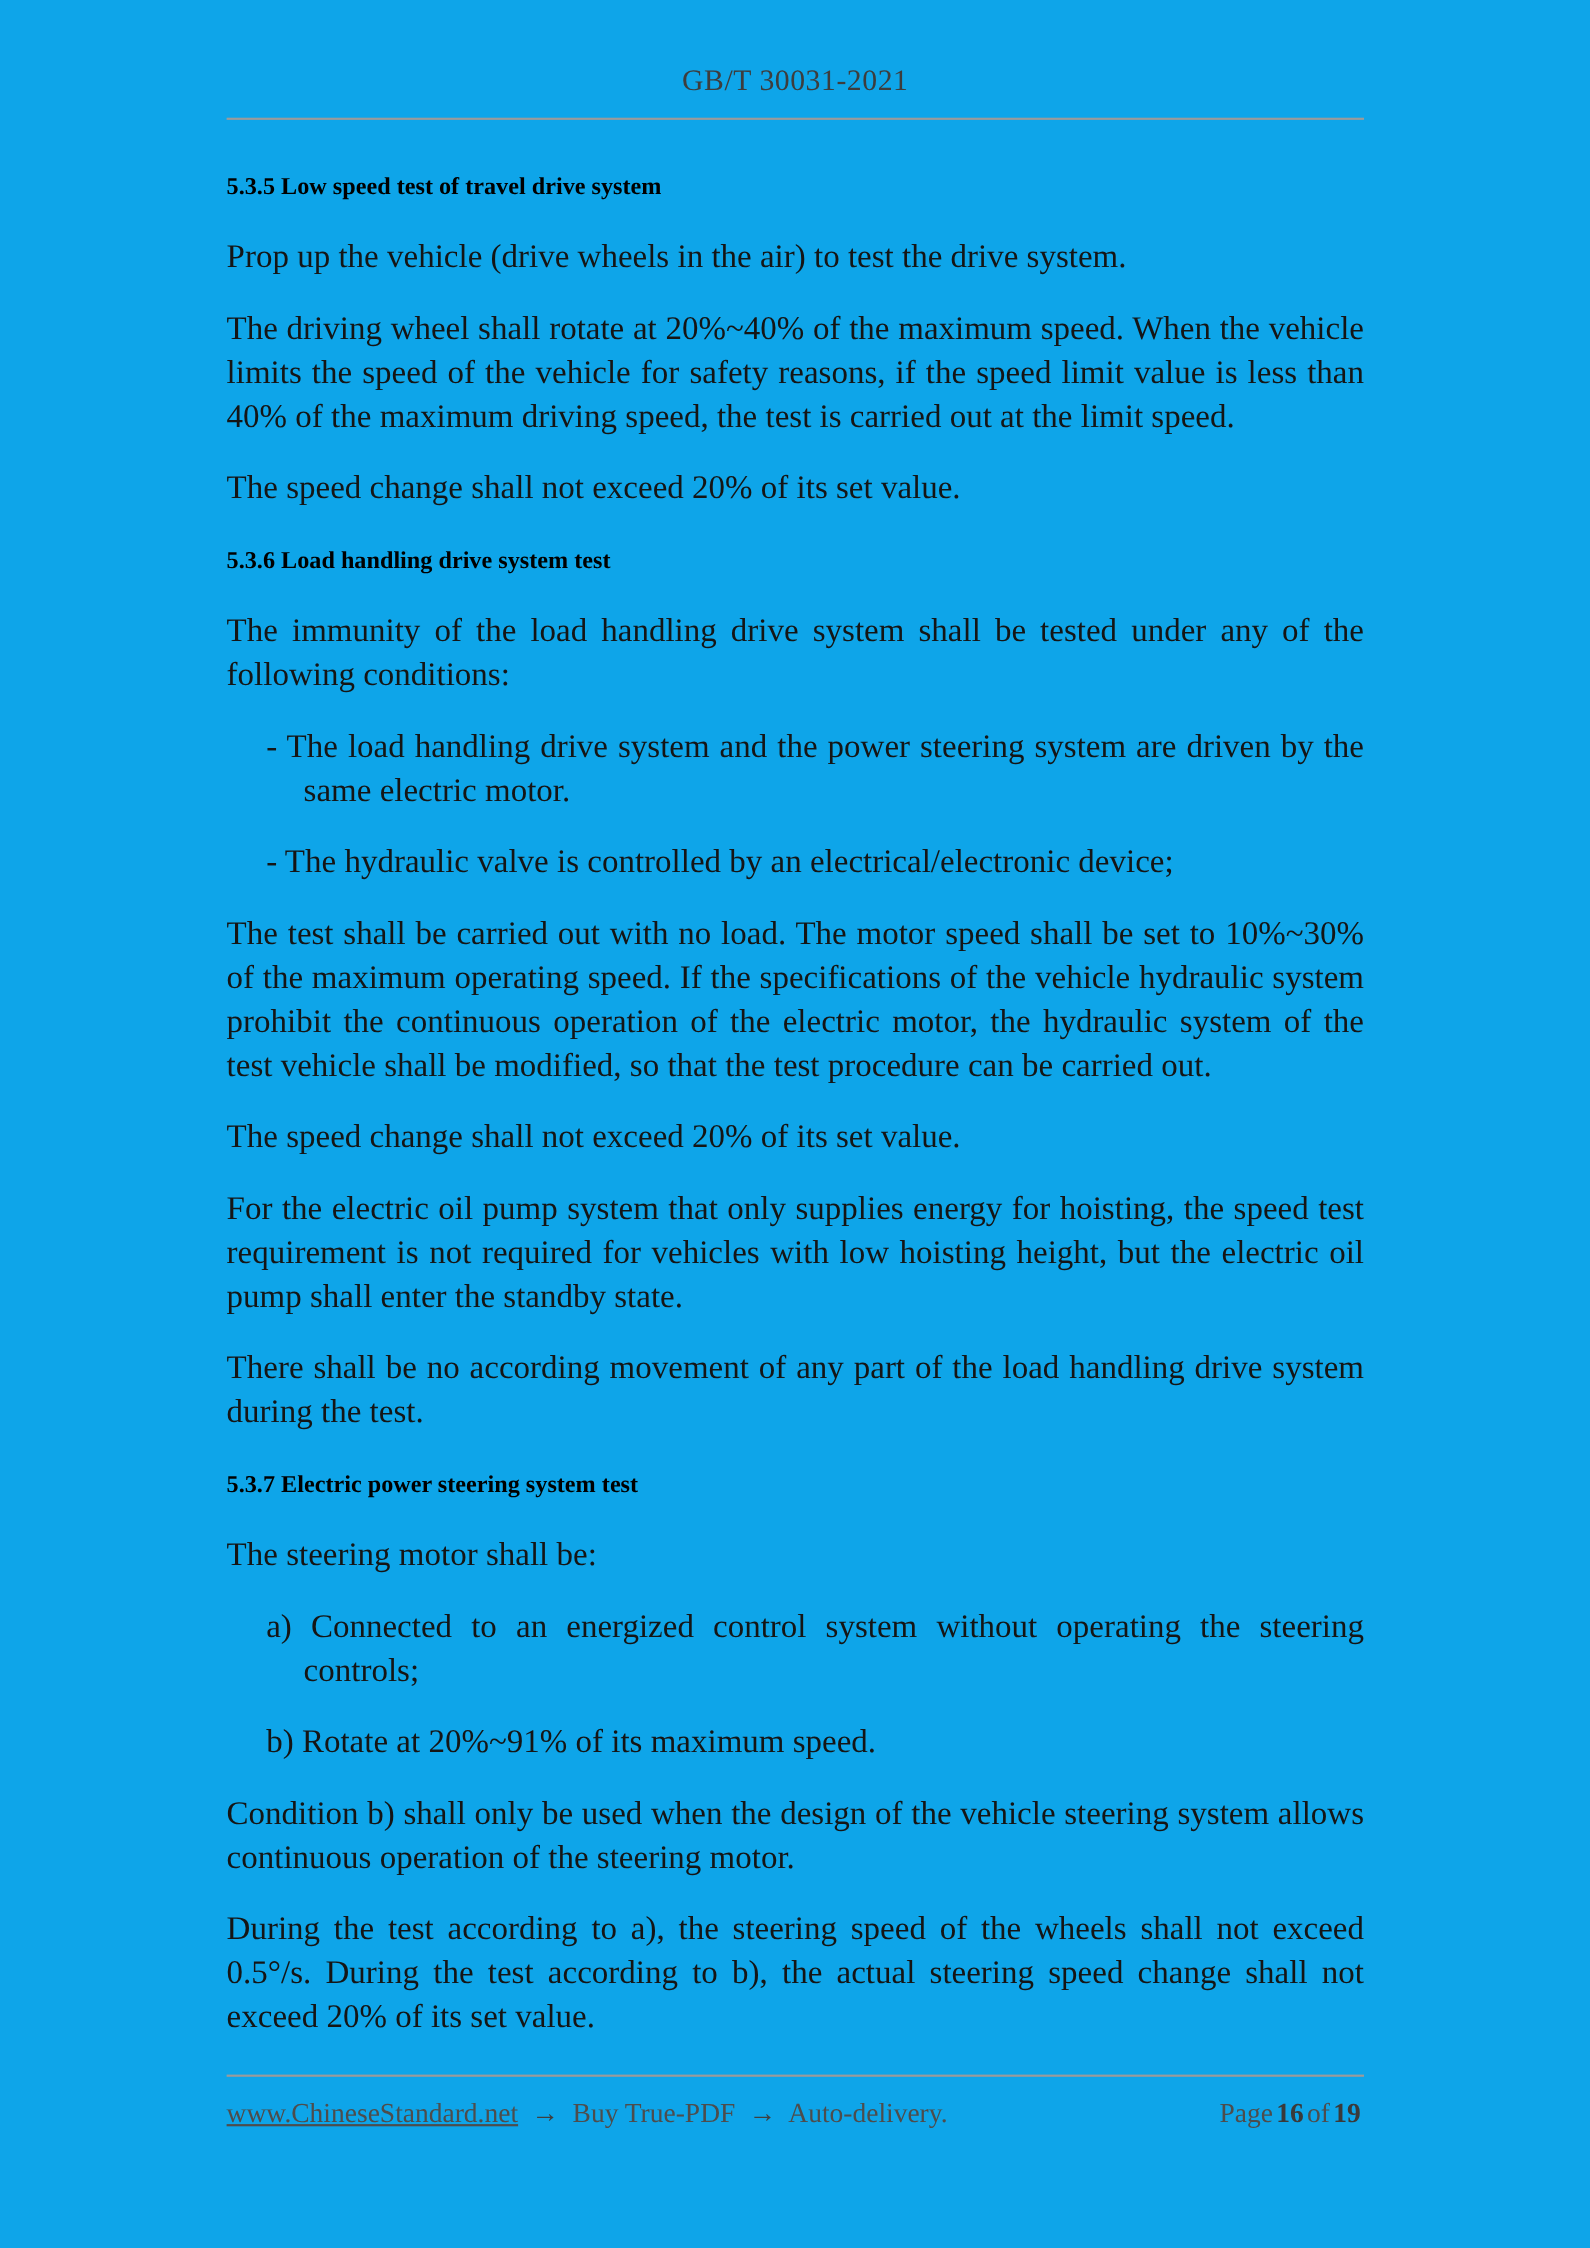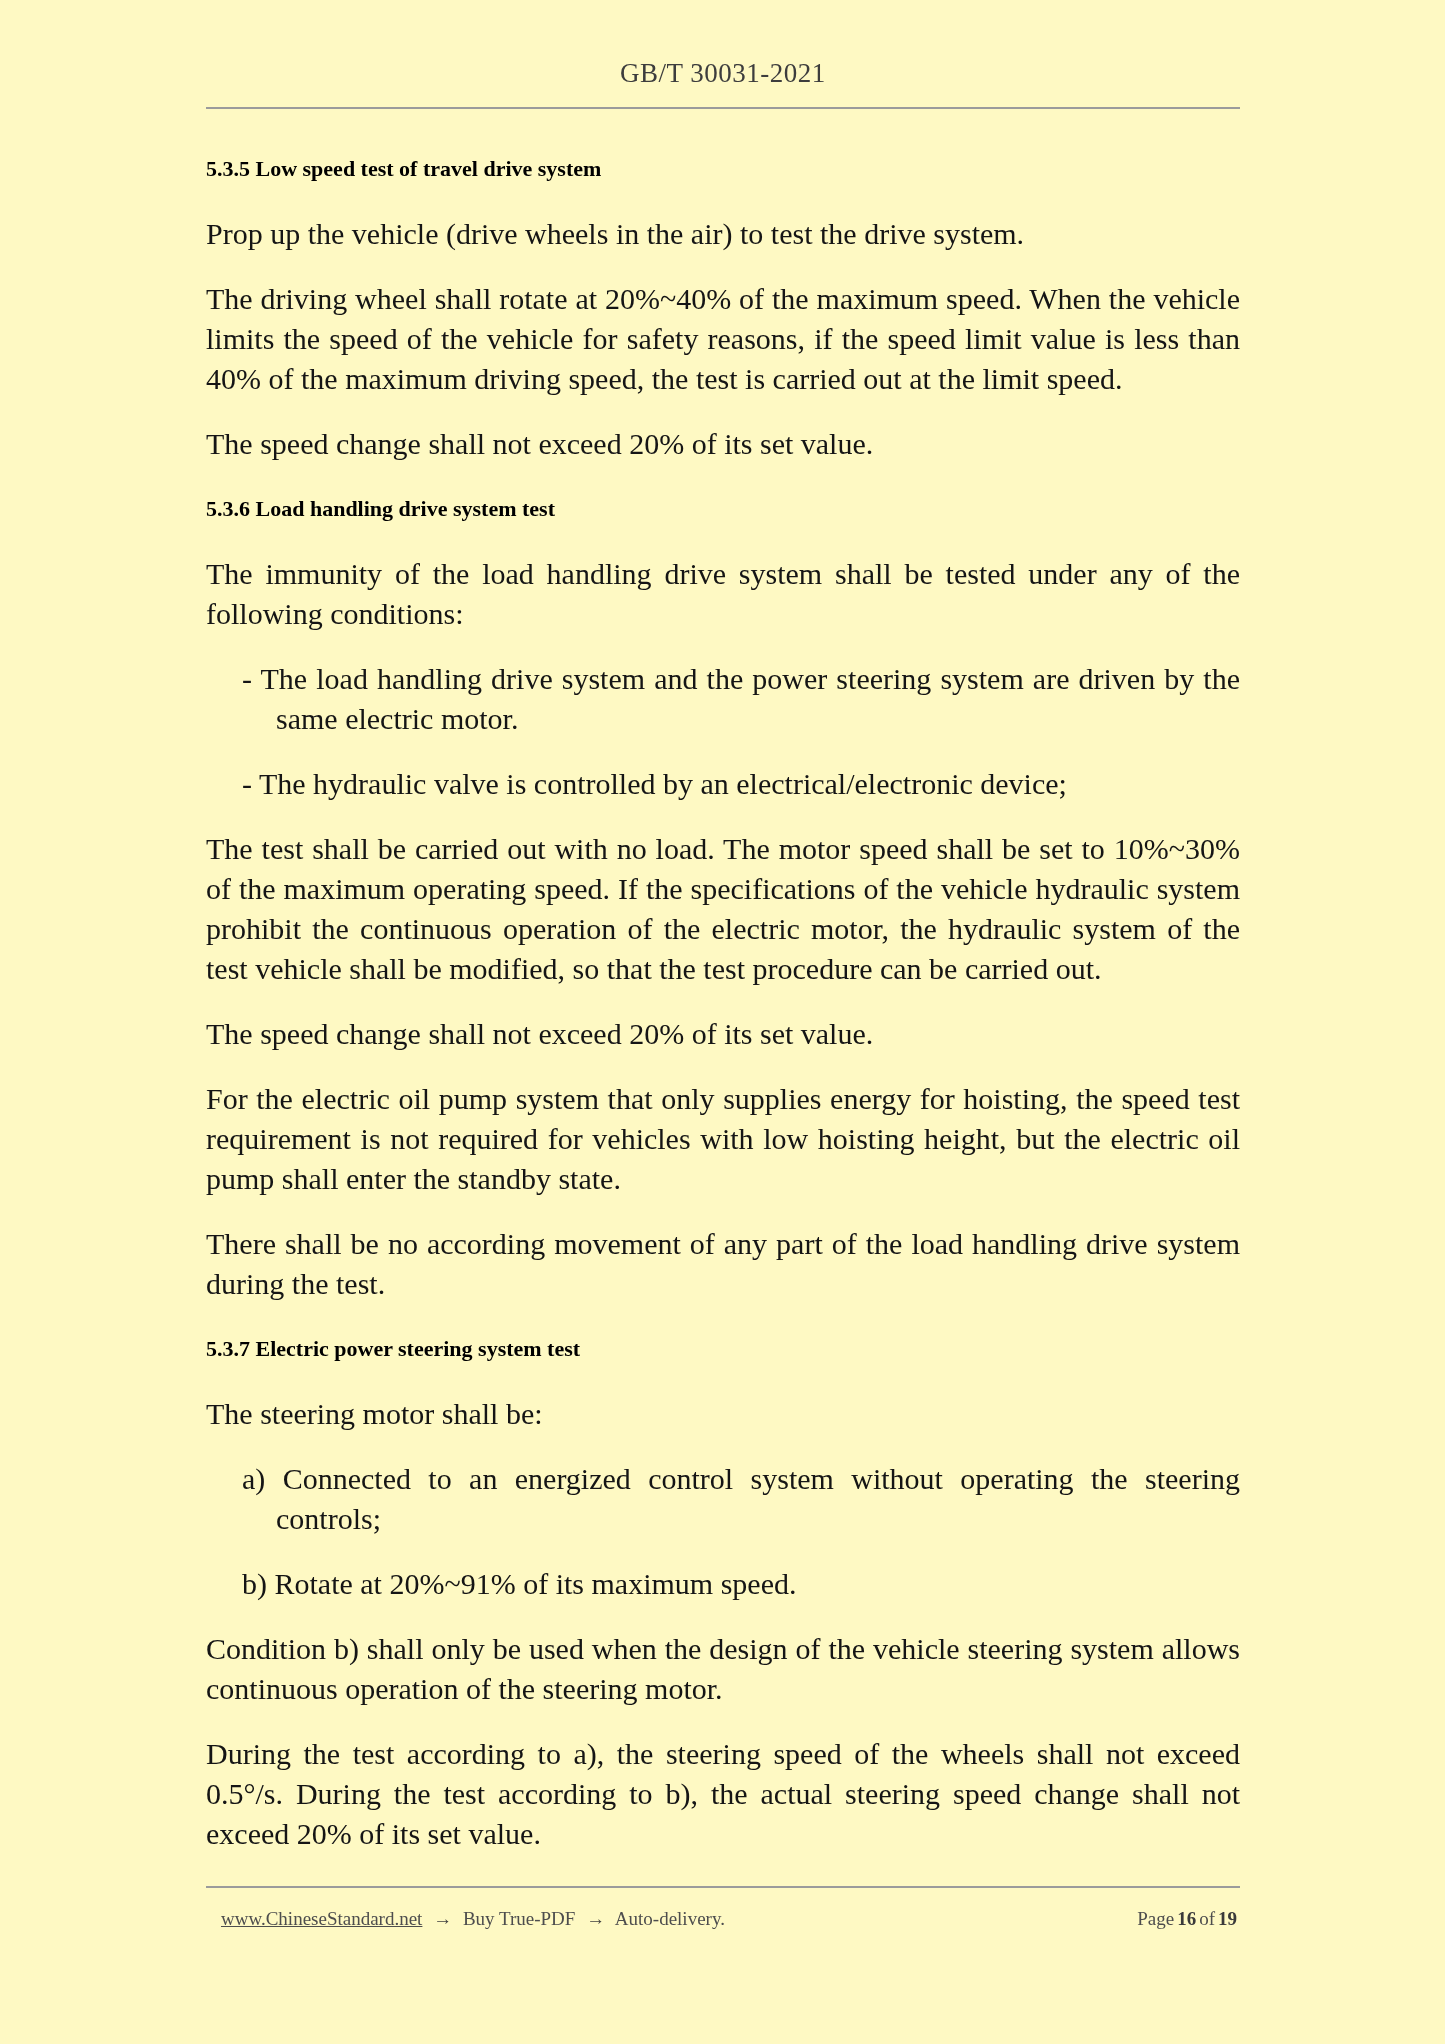--- a/index.html
+++ b/index.html
@@ -2,21 +2,21 @@
 <html><head>
 <meta charset="utf-8">
 <style>
   * { margin: 0; padding: 0; box-sizing: border-box; }
   html, body { background: #ffffff; }
   body {
     width: 1445px; height: 2044px;
     position: relative;
     font-family: "Liberation Serif", serif;
   }
-  .page { position: absolute; inset: 0; background: #fef9c3; padding-left: 19px; }
+  .page { position: absolute; inset: 0; background: #0ea5e9; padding-left: 19px; }
   .content-col { position: absolute; left: 206px; width: 1034px; top: 0; }
 
   .doc-header { padding-top: 58px; text-align: center; }
   .doc-number { font-size: 27px; color: #3d3d3d; letter-spacing: 0.5px; }
   .rule { border: none; border-top: 2px solid #9b9b9b; height: 0; }
   .header-rule { margin-top: 18px; }
 
   main { margin-top: 40px; font-size: 30px; line-height: 40px; color: #151515; }
   main h2 {
     font-size: 22px; line-height: 40px; font-weight: bold; color: #000000;
@@ -25,21 +25,21 @@
   main p { text-align: justify; margin: 16px 0 25px 0; }
   main p.indent-item {
     padding-left: 70px; text-indent: -34px; text-align: justify;
   }
   main p:last-child { margin-bottom: 0; }
 
   .doc-footer { position: absolute; left: 206px; width: 1034px; top: 1886px; }
   .footer-rule { margin-bottom: 20px; }
   .footer-row {
     display: flex; justify-content: space-between; align-items: flex-start;
-    font-size: 19px; color: #4d4d4d; margin-left: 15px;
+    font-size: 25px; color: #4d4d4d;
   }
   .footer-left a {
     color: #4d4d4d; text-decoration: underline; cursor: pointer;
   }
   .footer-left .arrow { padding: 0 6px; color: #3f3f3f; }
   .footer-right .num { font-weight: bold; color: #3a3a3a; padding: 0 3px; }
 </style>
 </head>
 <body>
 

